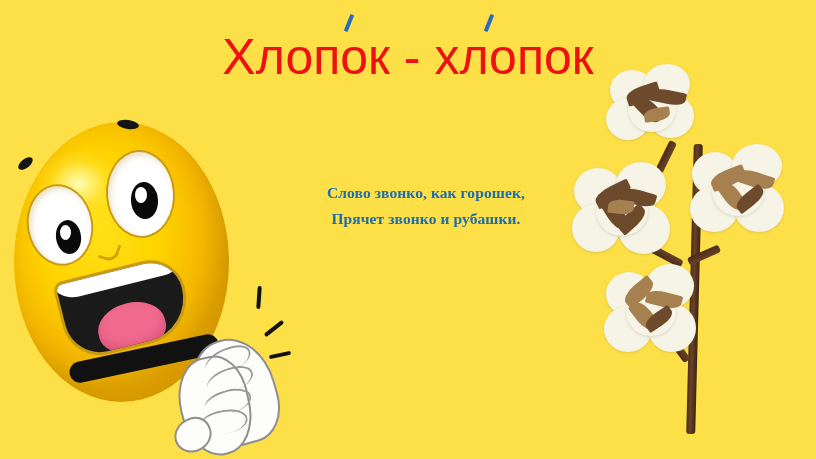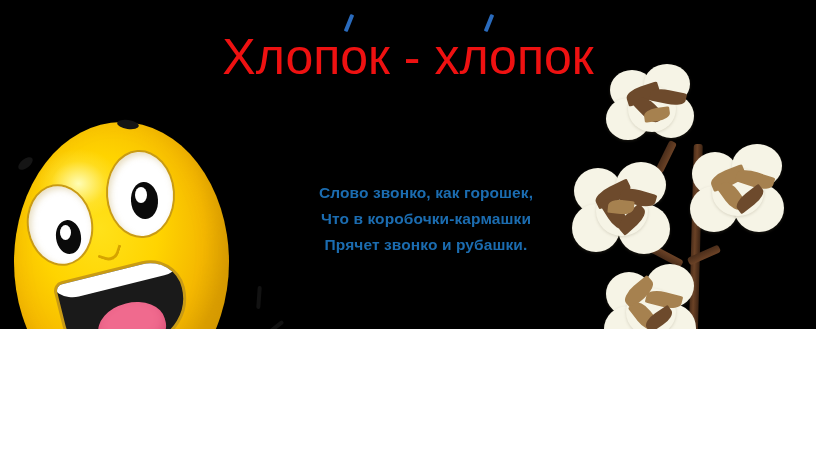--- a/index.html
+++ b/index.html
@@ -8,22 +8,22 @@
   }
   body {
     width: 816px;
     height: 459px;
     overflow: hidden;
     font-family: "Liberation Sans", sans-serif;
   }
   #slide {
     position: relative;
     width: 816px;
-    height: 329px;
-    background: #000000;
+    height: 459px;
+    background: #fde047;
     overflow: hidden;
   }
 
   
   #title-block {
     position: absolute;
     left: 0;
     top: 30px;
     width: 816px;
     text-align: center;
@@ -57,21 +57,21 @@
     top: 180px;
     width: 260px;
     color: #1b6cb0;
     font-family: "Liberation Sans", sans-serif;
     font-size: 15.5px;
     font-weight: bold;
     line-height: 26px;
     text-align: center;
     letter-spacing: 0.1px;
   }
-  .poem-line { white-space: nowrap; }
+  .poem-line { white-space: nowrap; font-family: Liberation Serif, serif; }
 
   
   #smiley {
     position: absolute;
     left: 14px;
     top: 112px;
     width: 280px;
     height: 300px;
   }
   #face {
@@ -298,21 +298,20 @@
   <div id="title-block">
     <div id="title-text">
       <span>Хлопок - хлопок</span>
       <span class="stress-mark" id="stress-1"></span>
       <span class="stress-mark" id="stress-2"></span>
     </div>
   </div>
 
   <div id="poem">
     <div class="poem-line">Слово звонко, как горошек,</div>
-    <div class="poem-line">Что в коробочки-кармашки</div>
     <div class="poem-line">Прячет звонко и рубашки.</div>
   </div>
 
   <div id="smiley">
     <div id="face"></div>
     <div class="brow" id="brow-left"></div>
     <div class="brow" id="brow-right"></div>
     <div class="eye" id="eye-left"></div>
     <div class="eye" id="eye-right"></div>
     <div class="pupil" id="pupil-left"></div>

